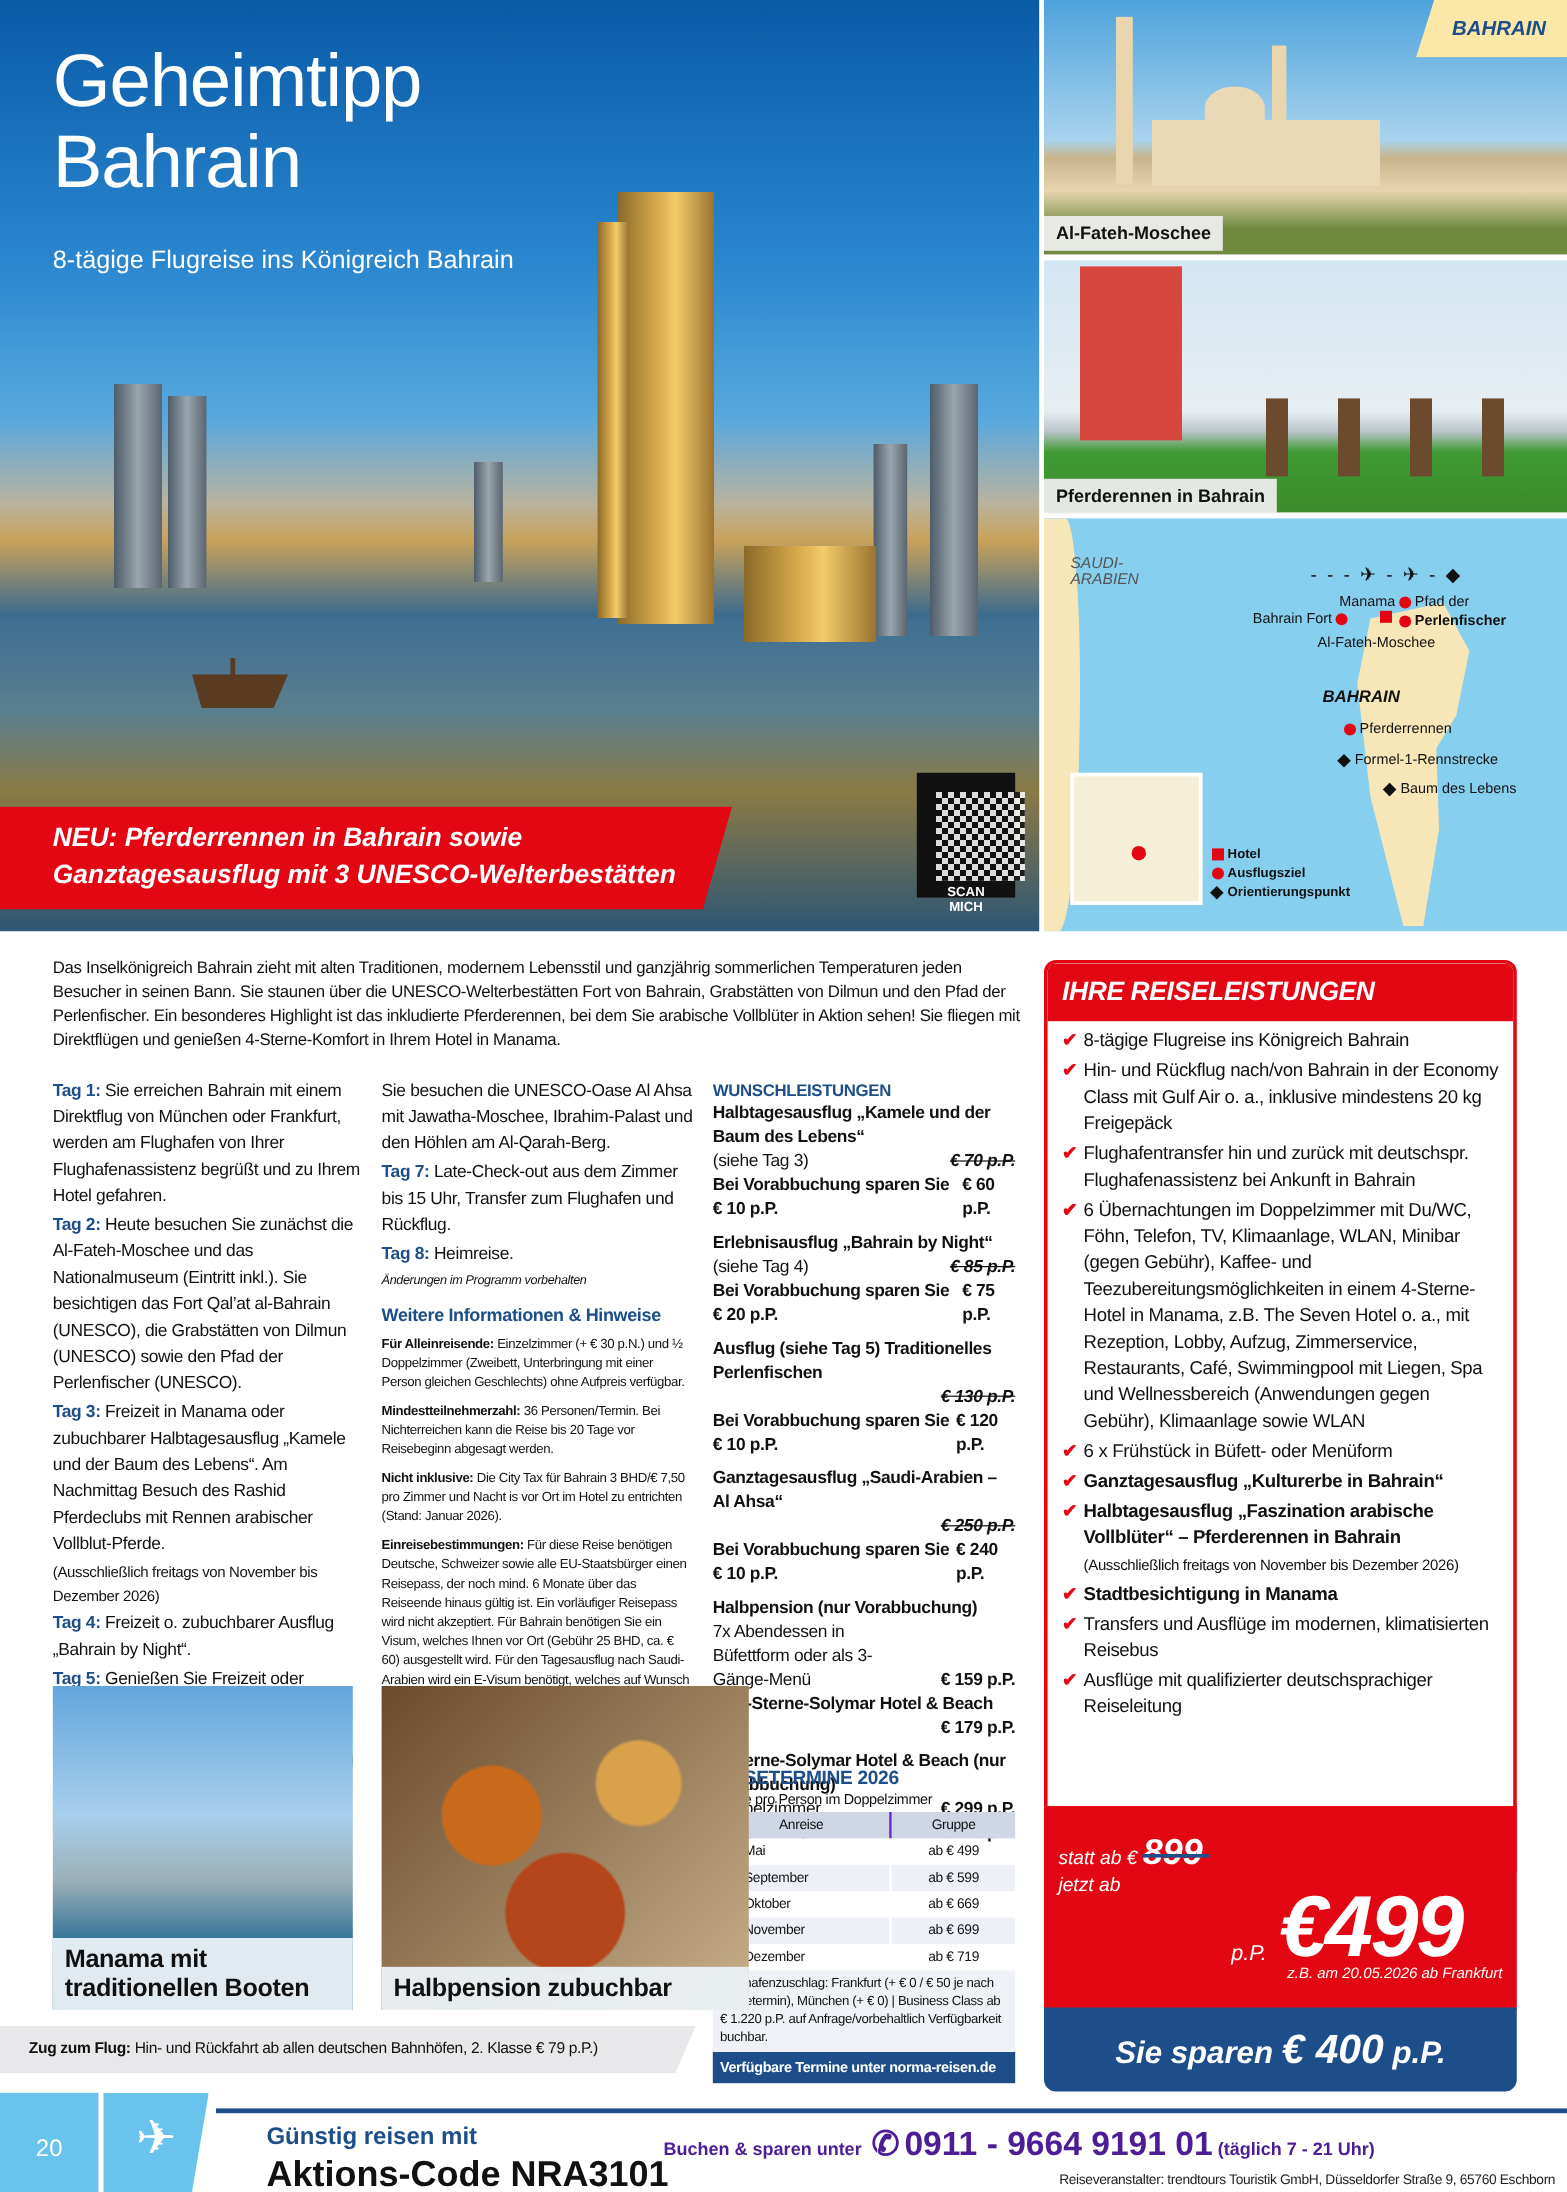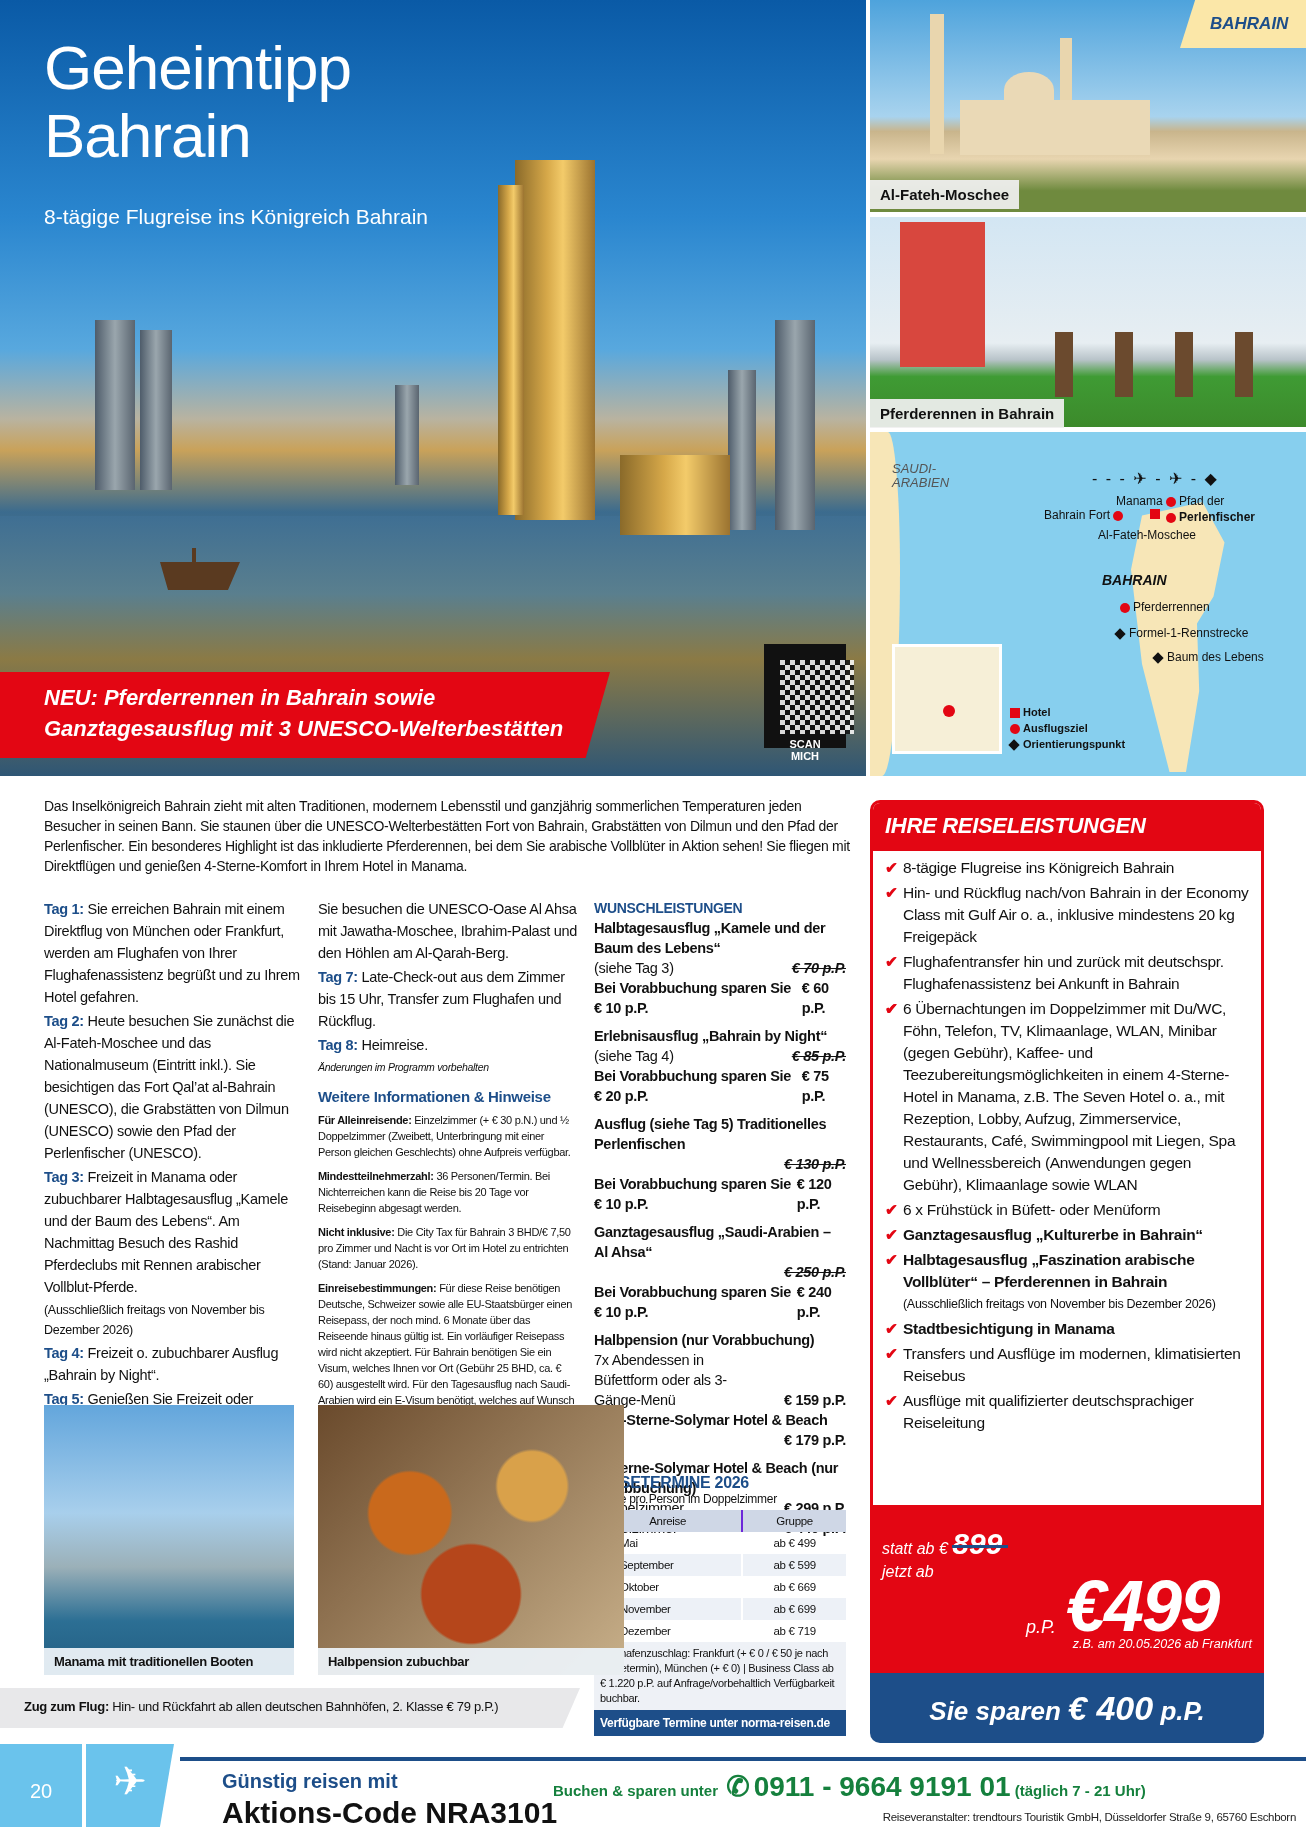--- a/index.html
+++ b/index.html
@@ -85,30 +85,30 @@
 #price .jetzt{position:absolute;left:12px;top:58px;font-size:16px}
 #price .pp{position:absolute;left:156px;top:112px;font-size:18px}
 #price .big{position:absolute;left:196px;top:60px;font-size:72px;font-weight:700;letter-spacing:-2px}
 #price .zb{position:absolute;right:12px;top:132px;font-size:12.5px}
 #save{left:870px;top:1673px;width:394px;height:70px;background:#1d4e89;border-radius:0 0 10px 10px;color:#fff;font-style:italic;font-weight:700;text-align:center;font-size:26px;padding-top:16px}
 #save b{font-size:34px}
 
 
 #img-boats{left:44px;top:1405px;width:250px;height:270px;background:linear-gradient(180deg,#63a6dc 0%,#a8cfec 40%,#9bb0b8 60%,#2c6f94 80%,#225c80 100%)}
 #img-food{left:318px;top:1405px;width:306px;height:270px;background:radial-gradient(circle at 30% 40%,#c9691c 0 15%,transparent 16%),radial-gradient(circle at 70% 30%,#d9a14a 0 12%,transparent 13%),radial-gradient(circle at 50% 70%,#b5461b 0 20%,transparent 21%),linear-gradient(135deg,#6a4a2c,#c8b08a)}
-.img-cap{position:absolute;left:0;bottom:0;width:100%;background:rgba(235,241,247,.95);font-weight:700;font-size:13px;padding:6px 10px}
+.img-cap{position:absolute;left:0;bottom:0;width:100%;background:rgba(235,241,247,.95);font-weight:700;font-size:21px;padding:6px 10px}
 #zug{left:0;top:1688px;width:580px;height:40px;background:#e8e8ea;clip-path:polygon(0 0,100% 0,97% 100%,0 100%);font-size:13px;padding:11px 0 0 24px}
 
 
 #pg{left:0;top:1744px;width:82px;height:83px;background:#6ac3ec;color:#fff;font-size:20px;text-align:center;padding-top:36px}
 #plane{left:86px;top:1744px;width:88px;height:83px;background:#6ac3ec;clip-path:polygon(0 0,100% 0,84% 100%,0 100%);color:#fff;font-size:40px;text-align:center;padding-top:14px}
 #footline{left:180px;top:1757px;width:1126px;height:4px;background:#1d4e89}
 #guenstig{left:222px;top:1770px;color:#1d4e89;font-weight:700;font-size:20px}
 #code{left:222px;top:1796px;color:#111;font-weight:700;font-size:30px}
-#buchen{left:553px;top:1770px;color:#15803d;font-weight:700;font-size:15px;white-space:nowrap}
+#buchen{left:553px;top:1770px;color:#4c1d95;font-weight:700;font-size:15px;white-space:nowrap}
 #buchen .tel{font-size:28px;margin-left:4px}
 #buchen .hrs{font-size:15px}
 #veranst{right:10px;top:1811px;font-size:11.5px;color:#222}
 </style>
 </head>
 <body>
 
 <div id="hero" class="abs">
   <div class="water"></div>
   <div class="tower" style="left:515px;top:160px;width:80px;height:360px;"></div>

